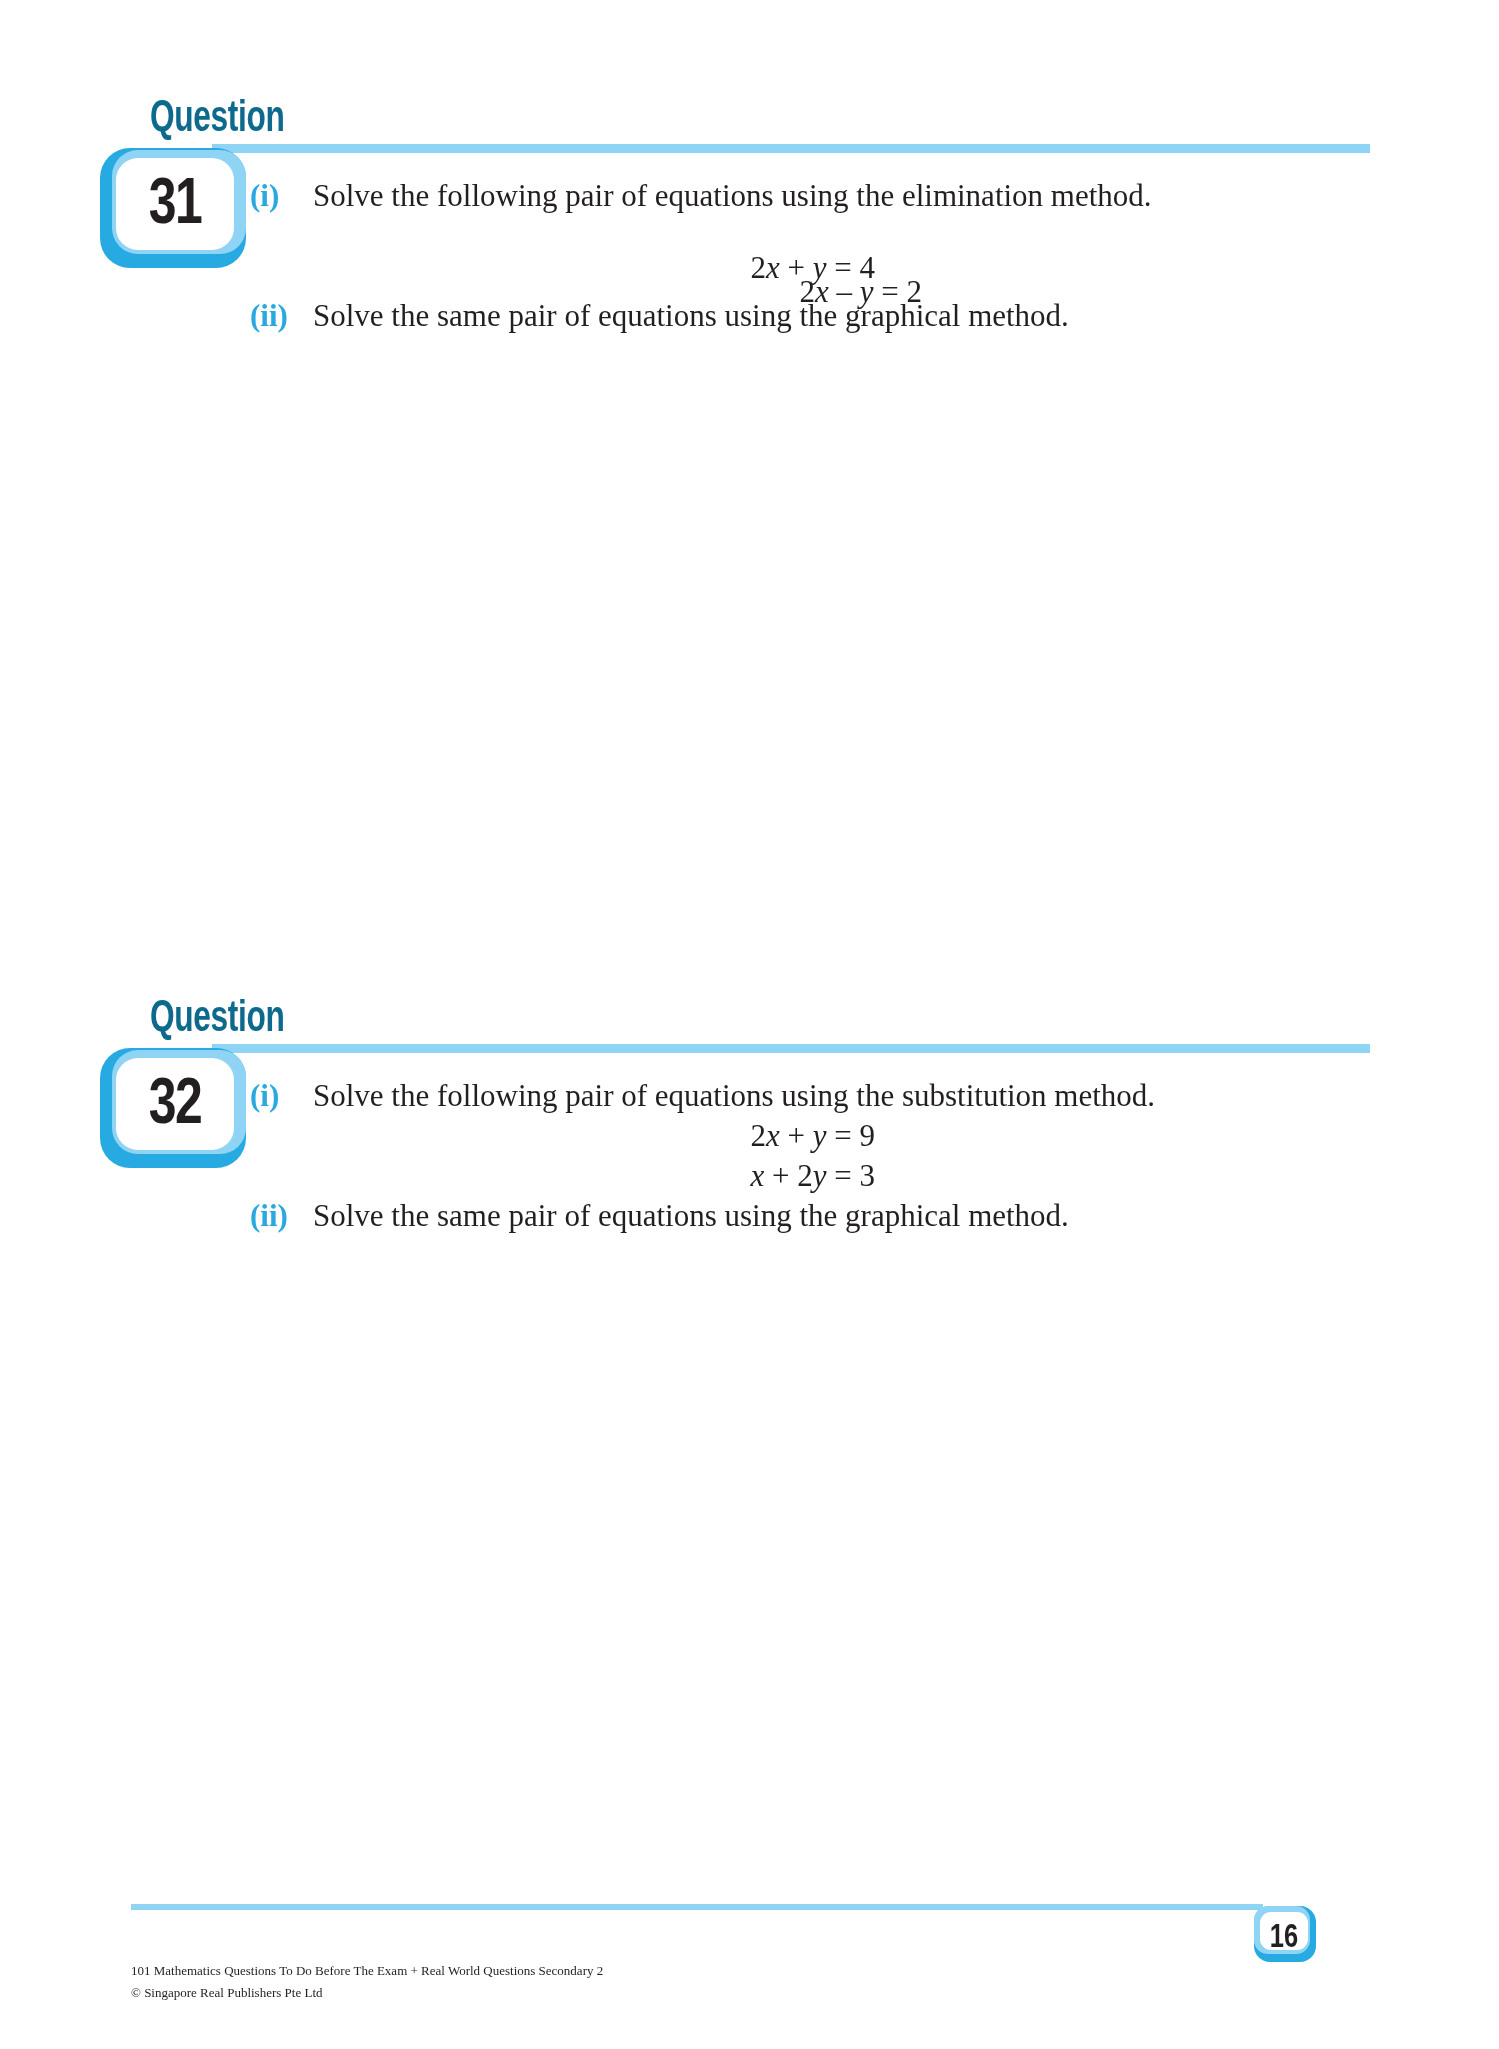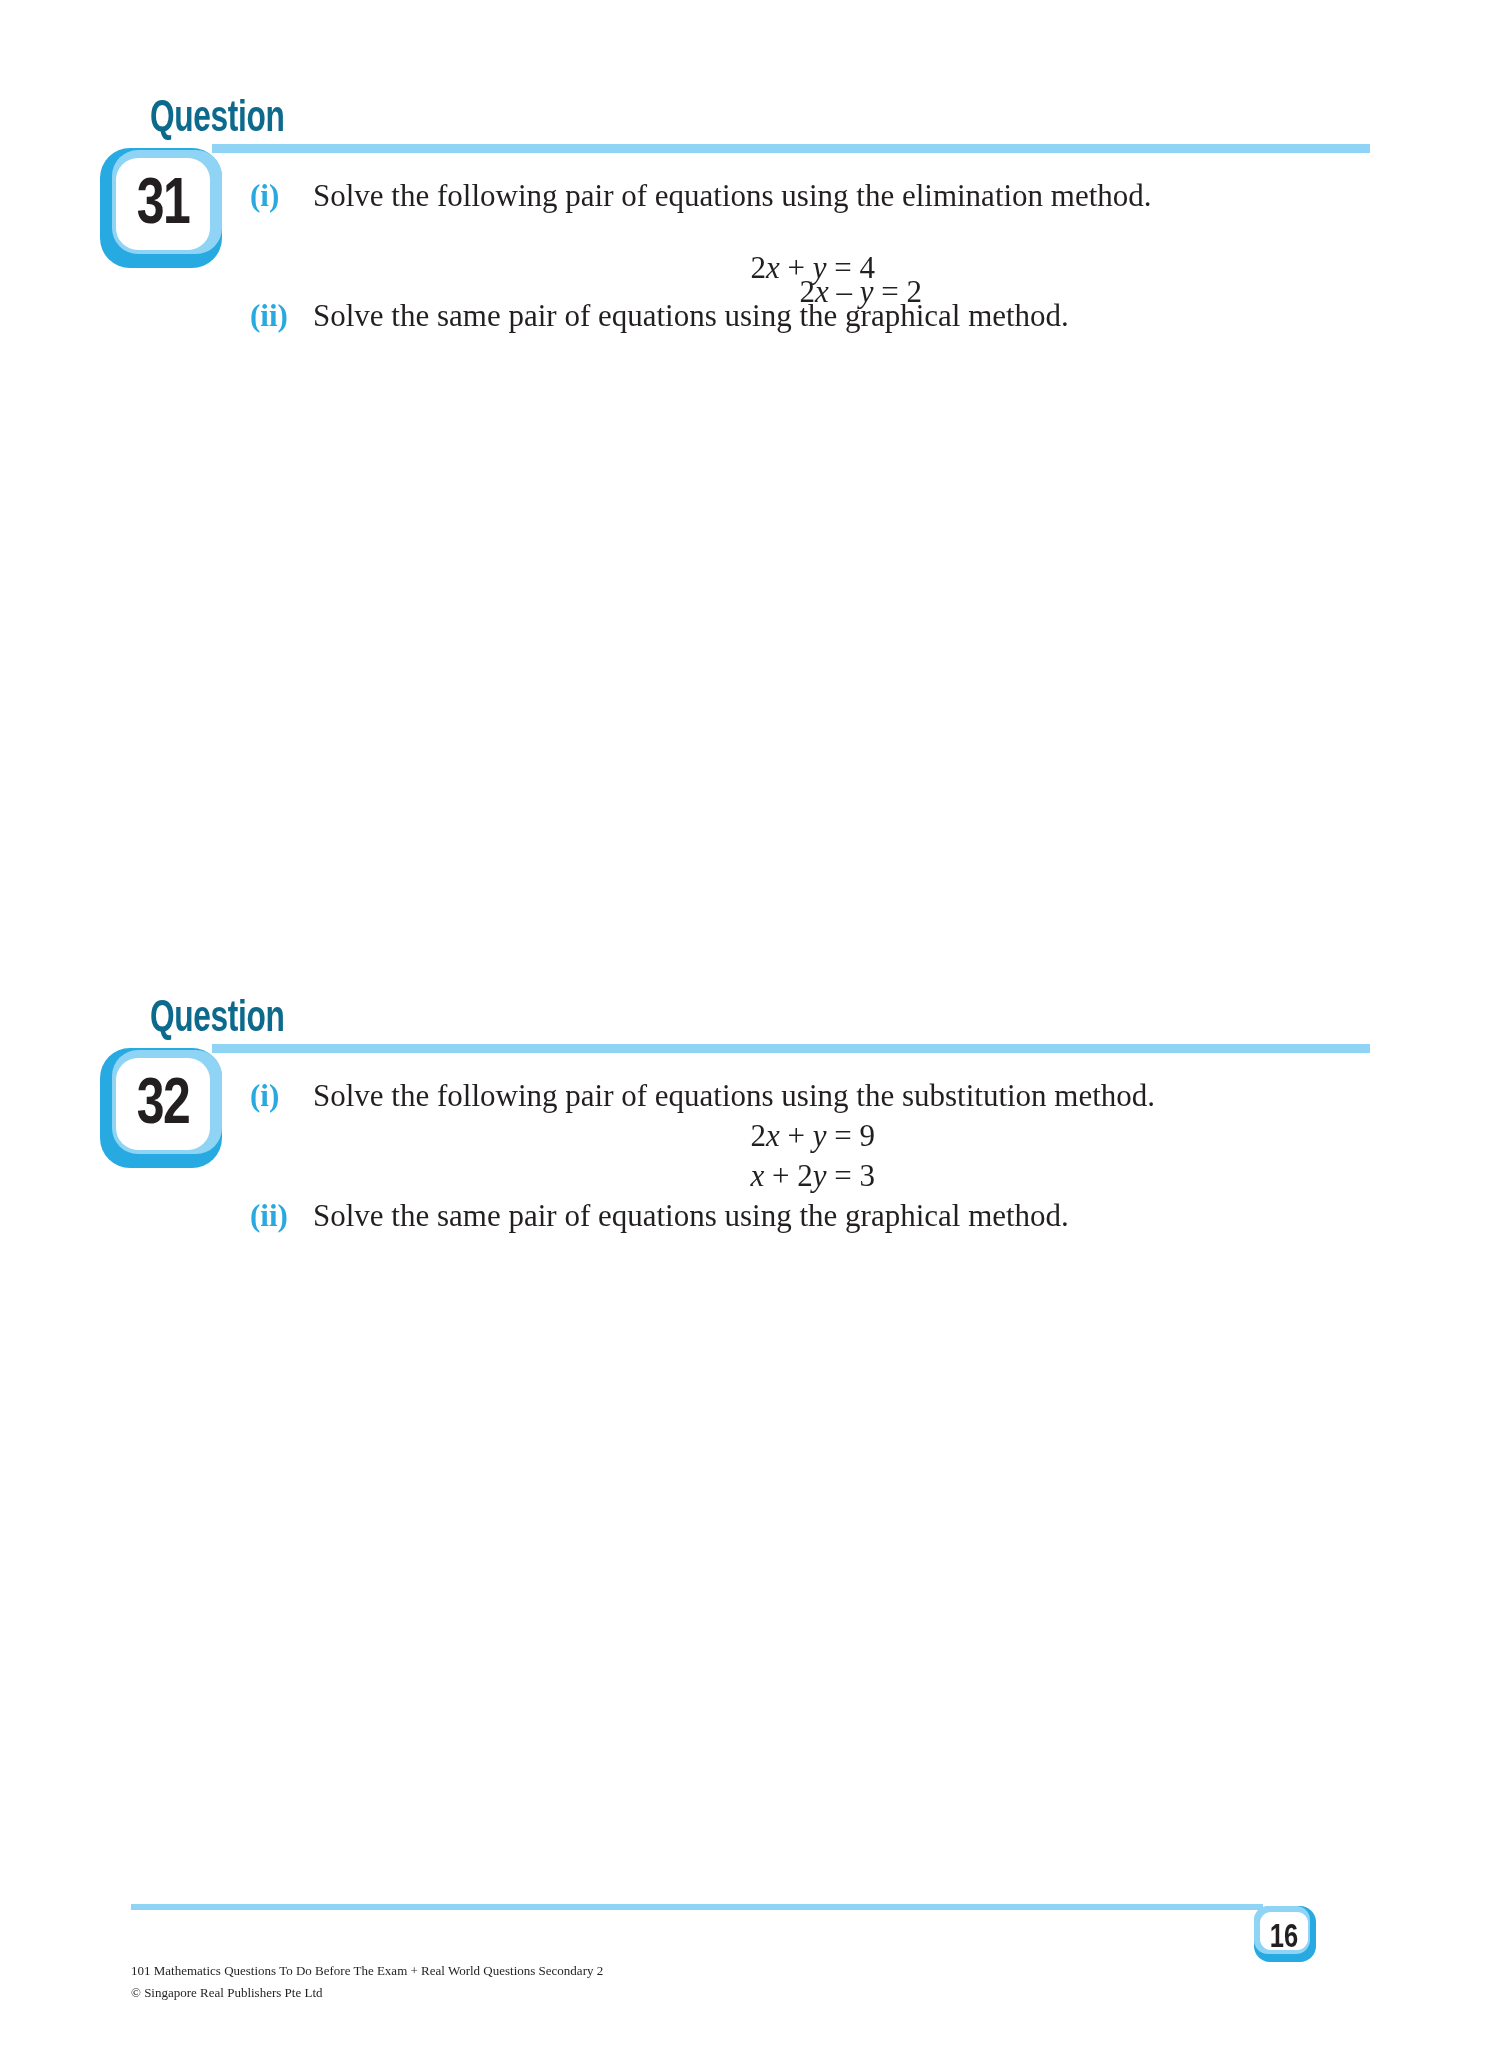--- a/index.html
+++ b/index.html
@@ -5,21 +5,21 @@
   html, body { margin: 0; padding: 0; background: #ffffff; }
   body { width: 1499px; height: 2049px; position: relative; overflow: hidden;
          font-family: "Liberation Serif", "DejaVu Serif", serif; color: #231f20; }
 
   .question-heading { position: absolute; left: 150px; font-family: "Liberation Sans Narrow", "Liberation Sans", "DejaVu Sans", sans-serif;
     font-weight: bold; font-size: 44px; line-height: 44px; color: #0e6a8c;
     transform: scaleX(0.72); transform-origin: left top; letter-spacing: -0.5px; }
 
   .rule { position: absolute; left: 212px; width: 1158px; height: 9px; background: #8fd4f4; }
 
-  .badge { position: absolute; left: 100px; width: 122px; height: 120px; }
+  .badge { position: absolute; left: 100px; width: 122px; height: 120px; padding-left: 24px; }
   .badge .outer { position: absolute; inset: 0; border-radius: 30px; background: #27aae1; }
   .badge .light { position: absolute; left: 12px; top: 2px; right: 0px; bottom: 14px; border-radius: 26px; background: #8fd4f4; }
   .badge .inner { position: absolute; left: 16px; top: 10px; right: 12px; bottom: 18px; border-radius: 22px; background: #ffffff; }
   .badge .num { position: absolute; left: 16px; right: 12px; top: 18px; text-align: center;
     font-family: "Liberation Sans", "DejaVu Sans", sans-serif; font-weight: bold; font-size: 64px; line-height: 70px; color: #231f20;
     transform: scaleX(0.78); letter-spacing: -2px; }
 
   .part { position: absolute; left: 250px; font-size: 31px; line-height: 40px; white-space: nowrap; }
   .part .label { display: inline-block; width: 63px; color: #29a9df; font-weight: bold; }
   .part .text { color: #231f20; }

